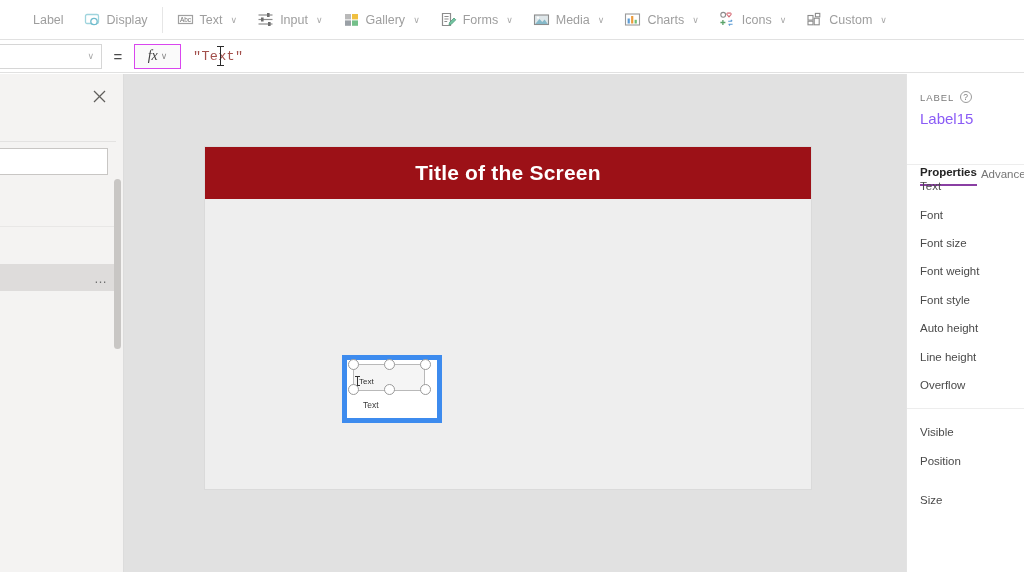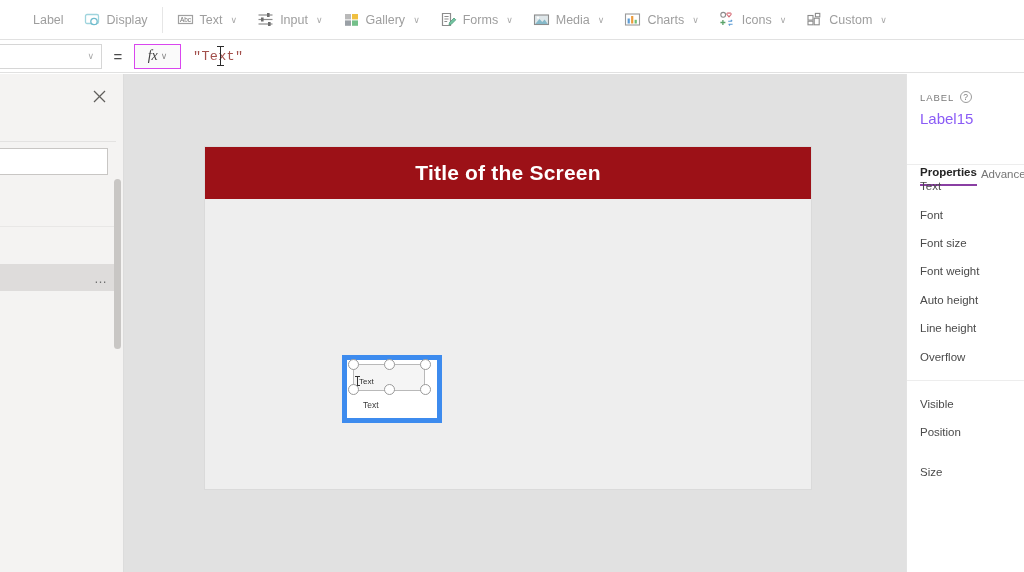--- a/index.html
+++ b/index.html
@@ -379,20 +379,21 @@
       <div class="rp-tab active">Properties</div>
       <div class="rp-tab">Advanced</div>
     </div>
     <div class="rp-tabline"></div>
 
     <div class="rp-list">
       <div class="rp-prop">Text</div>
       <div class="rp-prop">Font</div>
       <div class="rp-prop">Font size</div>
       <div class="rp-prop">Font weight</div>
+      <div class="rp-prop">Font style</div>
       <div class="rp-prop">Auto height</div>
       <div class="rp-prop">Line height</div>
       <div class="rp-prop">Overflow</div>
 
       <div class="rp-groupsep"></div>
 
       <div class="rp-prop">Visible</div>
       <div class="rp-prop">Position</div>
 
       <div class="rp-gap"></div>

